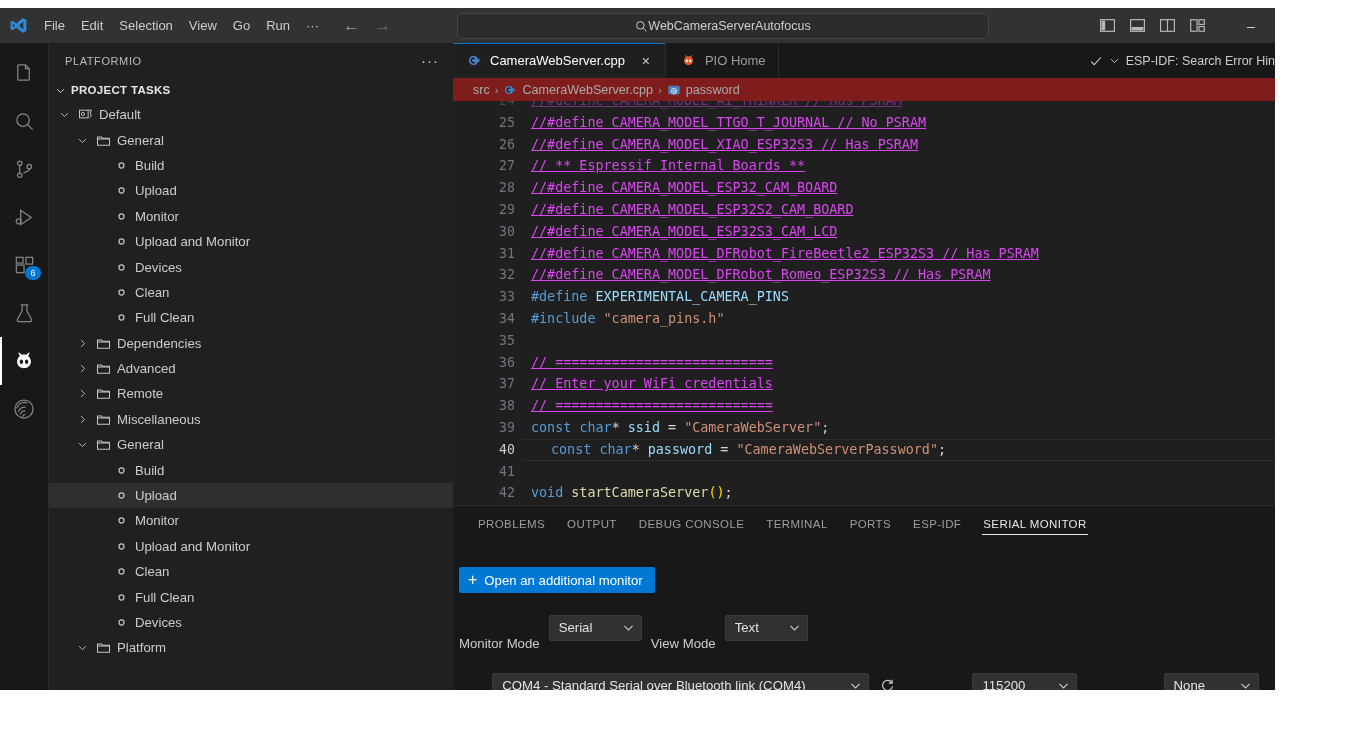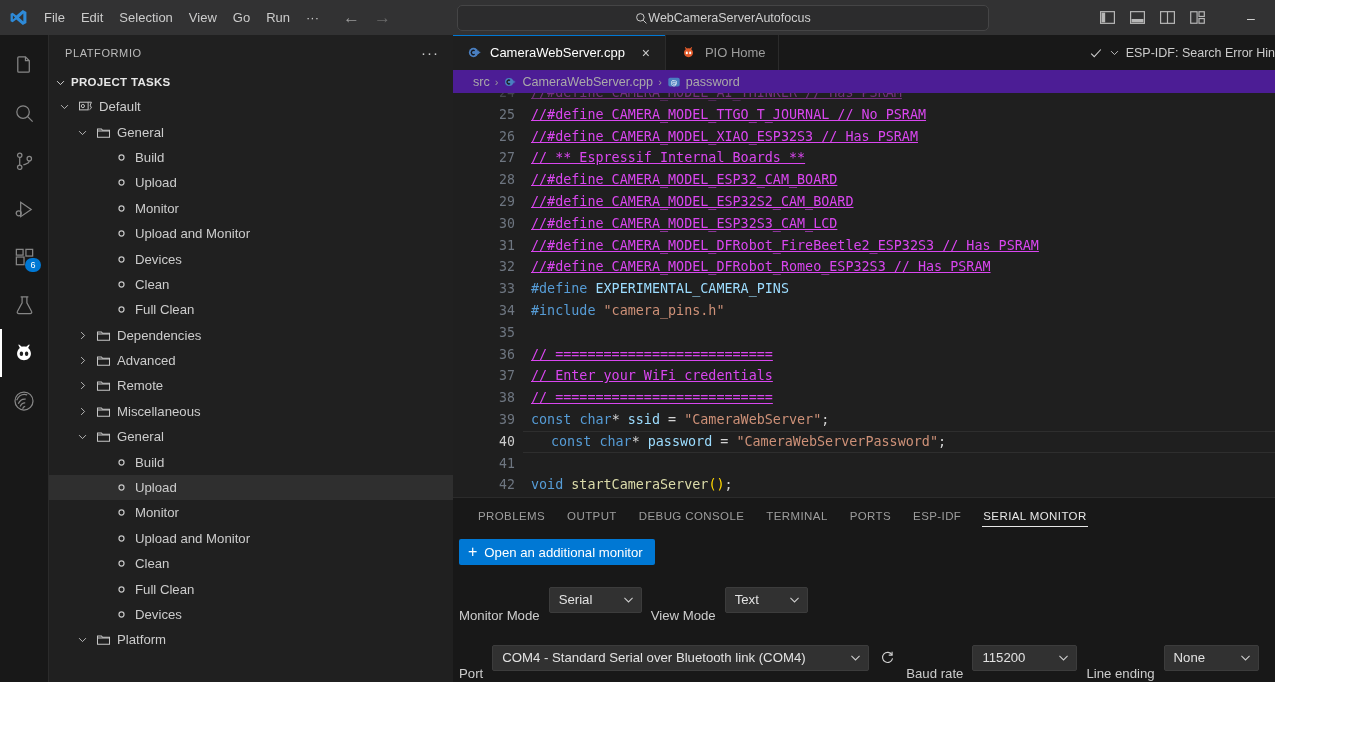--- a/index.html
+++ b/index.html
@@ -4,21 +4,21 @@
 <style>
   html, body {
     margin: 0; padding: 0;
     width: 1367px; height: 731px;
     background: #ffffff;
     overflow: hidden;
     font-family: "Liberation Sans", sans-serif;
     -webkit-font-smoothing: antialiased;
   }
   #app {
-    position: absolute; left: 0; top: 0;
+    position: absolute; left: 0; top: 8px;
     width: 1275px; height: 682px;
     background: #1f1f1f;
     display: flex; flex-direction: column;
     color: #cccccc;
     font-size: 13px;
     overflow: hidden;
   }
 
   
   .titlebar {
@@ -113,21 +113,21 @@
   .tab .close { margin-left: 6px; color:#cccccc; font-size: 14px; width: 14px; text-align:center;}
   .tabbar-right {
     position:absolute; right: 0; top:0; height:35px; display:flex; align-items:center; gap:6px;
     padding-right: 0px; font-size: 12.5px; color:#cccccc; overflow:hidden; max-width: 190px;
   }
   .check { color:#cfcfcf; font-size: 14px; }
 
   
   .breadcrumb {
     height: 23px; display:flex; align-items:center; gap:5px;
-    padding-left: 20px; font-size: 12.6px; color:#a9a9a9; background:#4c1d95;
+    padding-left: 20px; font-size: 12.6px; color:#a9a9a9; background:#7f1d1d;
   }
   .bc-sep { color:#9a9a9a; font-size: 11px; }
   .bc-icon { display:flex; align-items:center; }
 
   
   .editor {
     flex: 1; position: relative; overflow:hidden; background:#1f1f1f;
     font-family: "DejaVu Sans Mono", "Liberation Mono", monospace;
     font-size: 13.4px; line-height: 21.8px;
   }
@@ -149,21 +149,21 @@
   .ctext { white-space: pre; padding-left: 4px; }
   .c-com { color:#d946ef;text-decoration:underline; }
   .c-kw  { color:#569cd6; }
   .c-str { color:#ce9178; }
   .c-fn  { color:#dcdcaa; }
   .c-var { color:#9cdcfe; }
   .c-pl  { color:#d4d4d4; }
   .c-yel { color:#ffd700; }
 
   
-  .panel { height: 184px; min-height:184px; background:#181818; display:flex; flex-direction:column; border-top:1px solid #2b2b2b;}
+  .panel { height: 184px; min-height:184px; background:#181818; display:flex; flex-direction:column; border-top:1px solid #2b2b2b;gap:20px;}
   .panel-tabs { height: 35px; min-height:35px; display:flex; align-items:center; gap: 0px; padding-left: 14px; }
   .ptab {
     font-size: 11.5px; letter-spacing: .4px; color:#9d9d9d; padding: 0 11px;
     height: 35px; display:flex; align-items:center; position:relative; text-transform: uppercase;
   }
   .ptab.active { color:#e7e7e7; }
   .ptab.active:after {
     content:''; position:absolute; left:10px; right:10px; bottom:6px; height:1px; background:#e7e7e7;
   }
   .panel-body { flex:1; padding: 4px 0 0 4px; overflow:hidden; }

